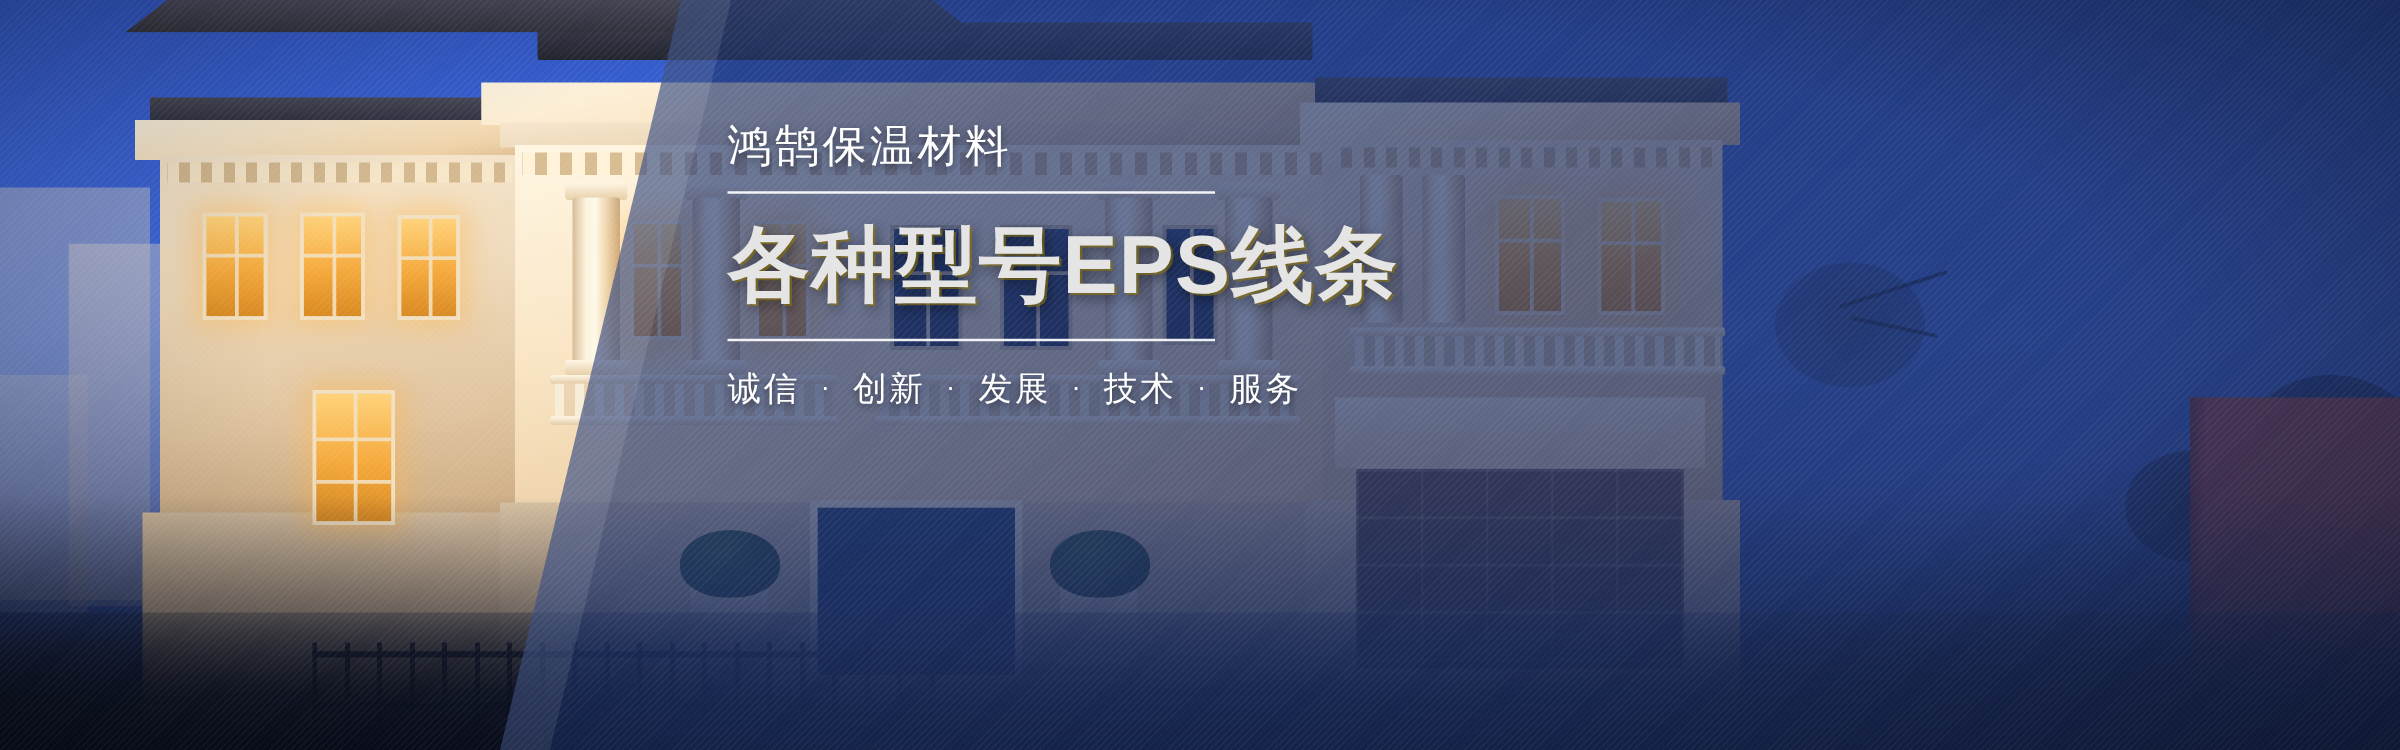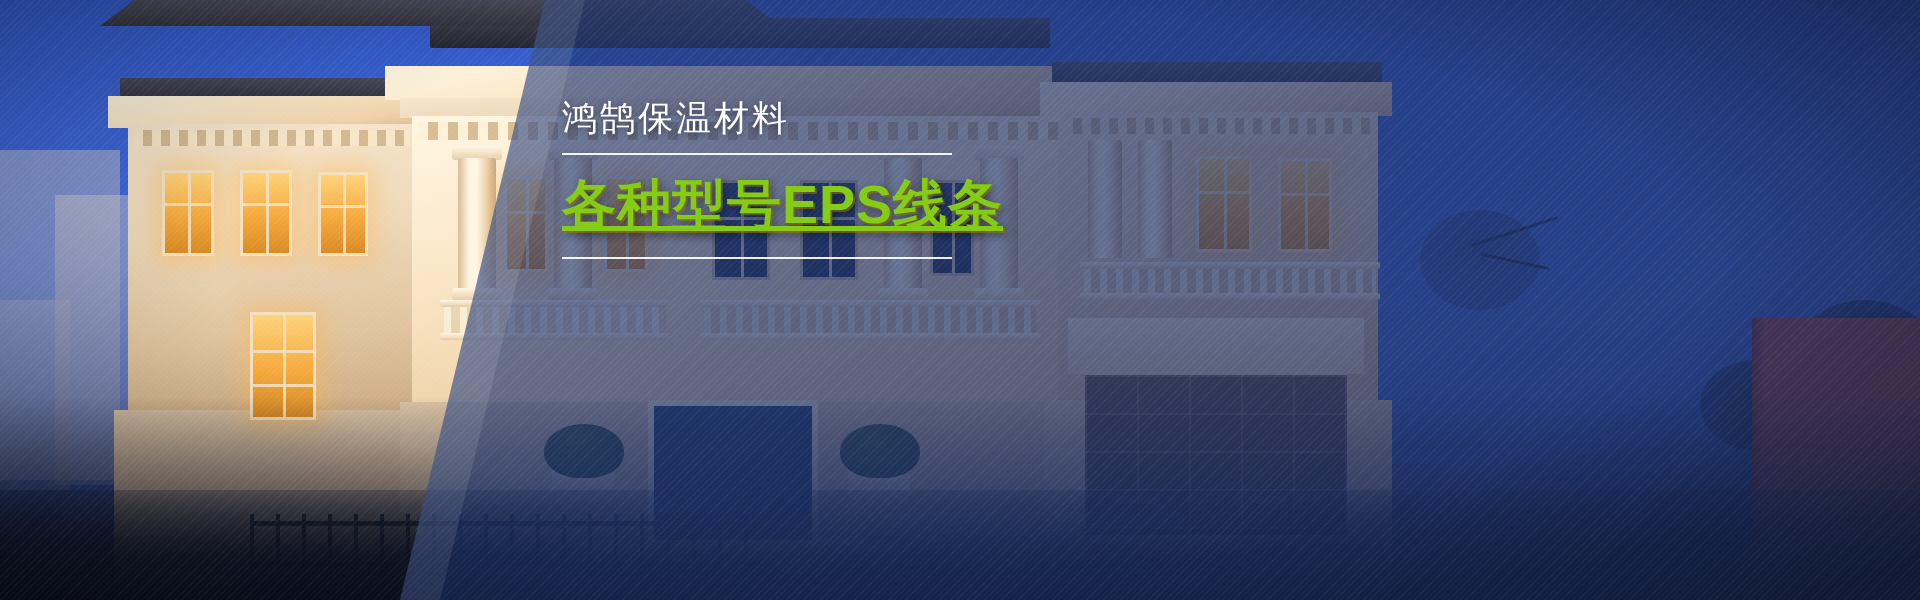--- a/index.html
+++ b/index.html
@@ -251,21 +251,21 @@
     position: absolute;
     left: 0; top: 0; right: 0; bottom: 0;
     clip-path: polygon(545px 0, 585px 0, 440px 600px, 400px 600px);
     background: rgba(255,255,255,0.10);
     pointer-events: none;
   }
 
   
   .content {
     position: absolute;
-    left: 562px;
+    left: 582px;
     top: 96px;
     width: 420px;
     z-index: 20;
   }
   .brand {
     font-size: 35px;
     line-height: 1.25;
     color: #ffffff;
     letter-spacing: 3px;
     font-weight: 400;
@@ -275,30 +275,29 @@
   .rule-top {
     margin-top: 13px;
     width: 390px;
     height: 2px;
     background: rgba(255,255,255,0.92);
   }
   .headline {
     margin-top: 18px;
   }
   .headline-line {
-    font-size: 54px;
+    font-size: 66px;
     line-height: 1.16;
     font-weight: bold;
-    color: #84cc16;
+    color: #e5e5e5;
     letter-spacing: 1px;
     white-space: nowrap;
     text-shadow:
       2px 2px 0 rgba(150,120,0,0.55),
       3px 4px 10px rgba(0,0,0,0.45);
-    text-decoration: underline;
   }
   .rule-bottom {
     margin-top: 22px;
     width: 390px;
     height: 2px;
     background: rgba(255,255,255,0.92);
   }
   .tagline {
     margin-top: 20px;
     font-size: 27px;
@@ -486,15 +485,26 @@
     <div class="brand">鸿鹄保温材料</div>
 
     <div class="rule-top"></div>
 
     <div class="headline">
       <div class="headline-line">各种型号EPS线条</div>
     </div>
 
     <div class="rule-bottom"></div>
 
+    <div class="tagline">
+      <span>诚信</span>
+      <span class="dot">·</span>
+      <span>创新</span>
+      <span class="dot">·</span>
+      <span>发展</span>
+      <span class="dot">·</span>
+      <span>技术</span>
+      <span class="dot">·</span>
+      <span>服务</span>
+    </div>
   </div>
 
 </div>
 
 </body></html>

